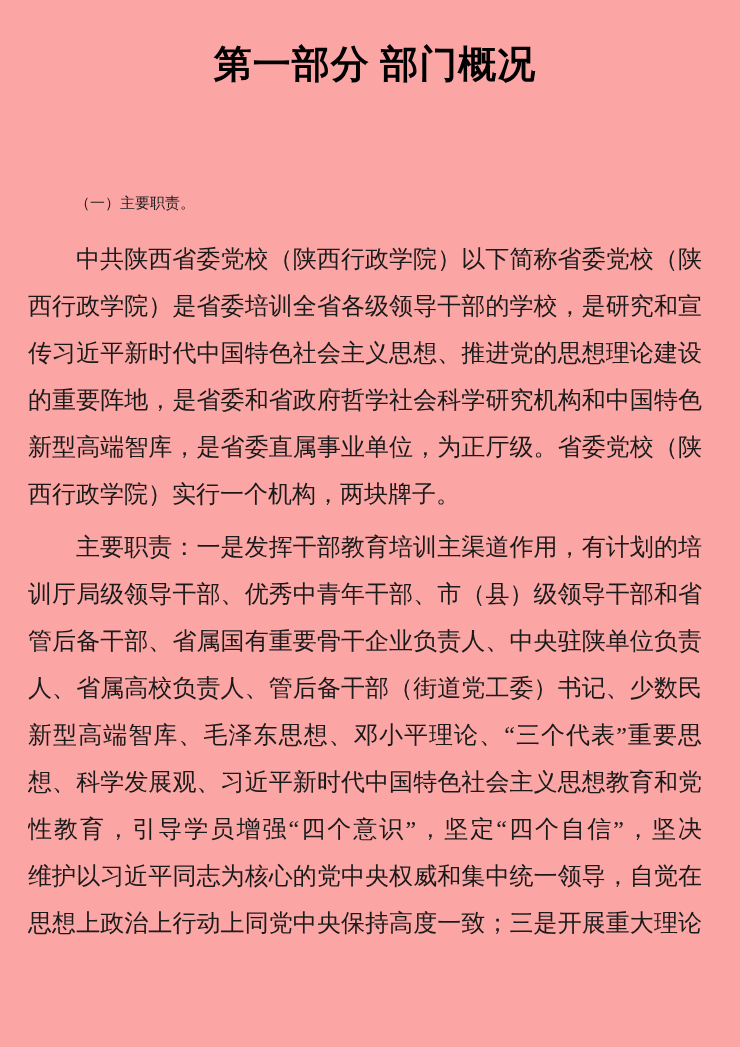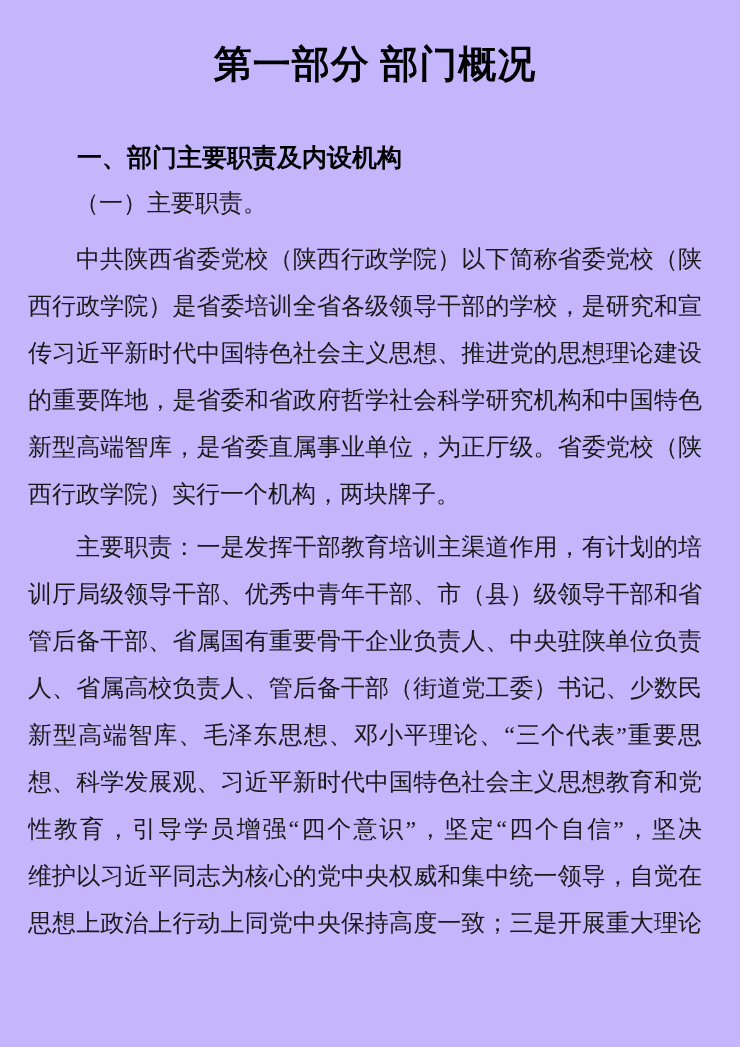--- a/index.html
+++ b/index.html
@@ -4,21 +4,21 @@
 <style>
   html, body {
     margin: 0;
     padding: 0;
     background: #ffffff;
   }
   .page {
     position: relative;
     width: 740px;
     height: 1047px;
-    background: #c4b5fd;
+    background: #fca5a5;
     overflow: hidden;
     color: #1a1a1a;
   }
   .doc-title {
     position: absolute;
     top: 40px;
     left: 38px;
     width: 674px;
     height: 48px;
     line-height: 48px;
@@ -43,21 +43,21 @@
     letter-spacing: 0px;
     white-space: nowrap;
   }
   .subsection-heading {
     position: absolute;
     top: 186px;
     left: 75px;
     height: 34px;
     line-height: 34px;
     font-family: "Liberation Serif", "DejaVu Serif", serif;
-    font-size: 24px;
+    font-size: 15px;
     color: #1a1a1a;
     white-space: nowrap;
   }
   .para {
     position: absolute;
     left: 28px;
     width: 674px;
     font-family: "Liberation Serif", "DejaVu Serif", serif;
     font-size: 24px;
     line-height: 47px;
@@ -80,21 +80,20 @@
     text-align-last: left;
   }
 </style>
 </head>
 <body>
 
 <div class="page">
 
   <div class="doc-title">第一部分 部门概况</div>
 
-  <div class="section-heading">一、部门主要职责及内设机构</div>
 
   <div class="subsection-heading">（一）主要职责。</div>
 
   <div class="para para-1">
       <div class="line first-line">中共陕西省委党校（陕西行政学院）以下简称省委党校（陕</div>
       <div class="line">西行政学院）是省委培训全省各级领导干部的学校，是研究和宣</div>
       <div class="line">传习近平新时代中国特色社会主义思想、推进党的思想理论建设</div>
       <div class="line">的重要阵地，是省委和省政府哲学社会科学研究机构和中国特色</div>
       <div class="line">新型高端智库，是省委直属事业单位，为正厅级。省委党校（陕</div>
       <div class="line unjustified">西行政学院）实行一个机构，两块牌子。</div>

